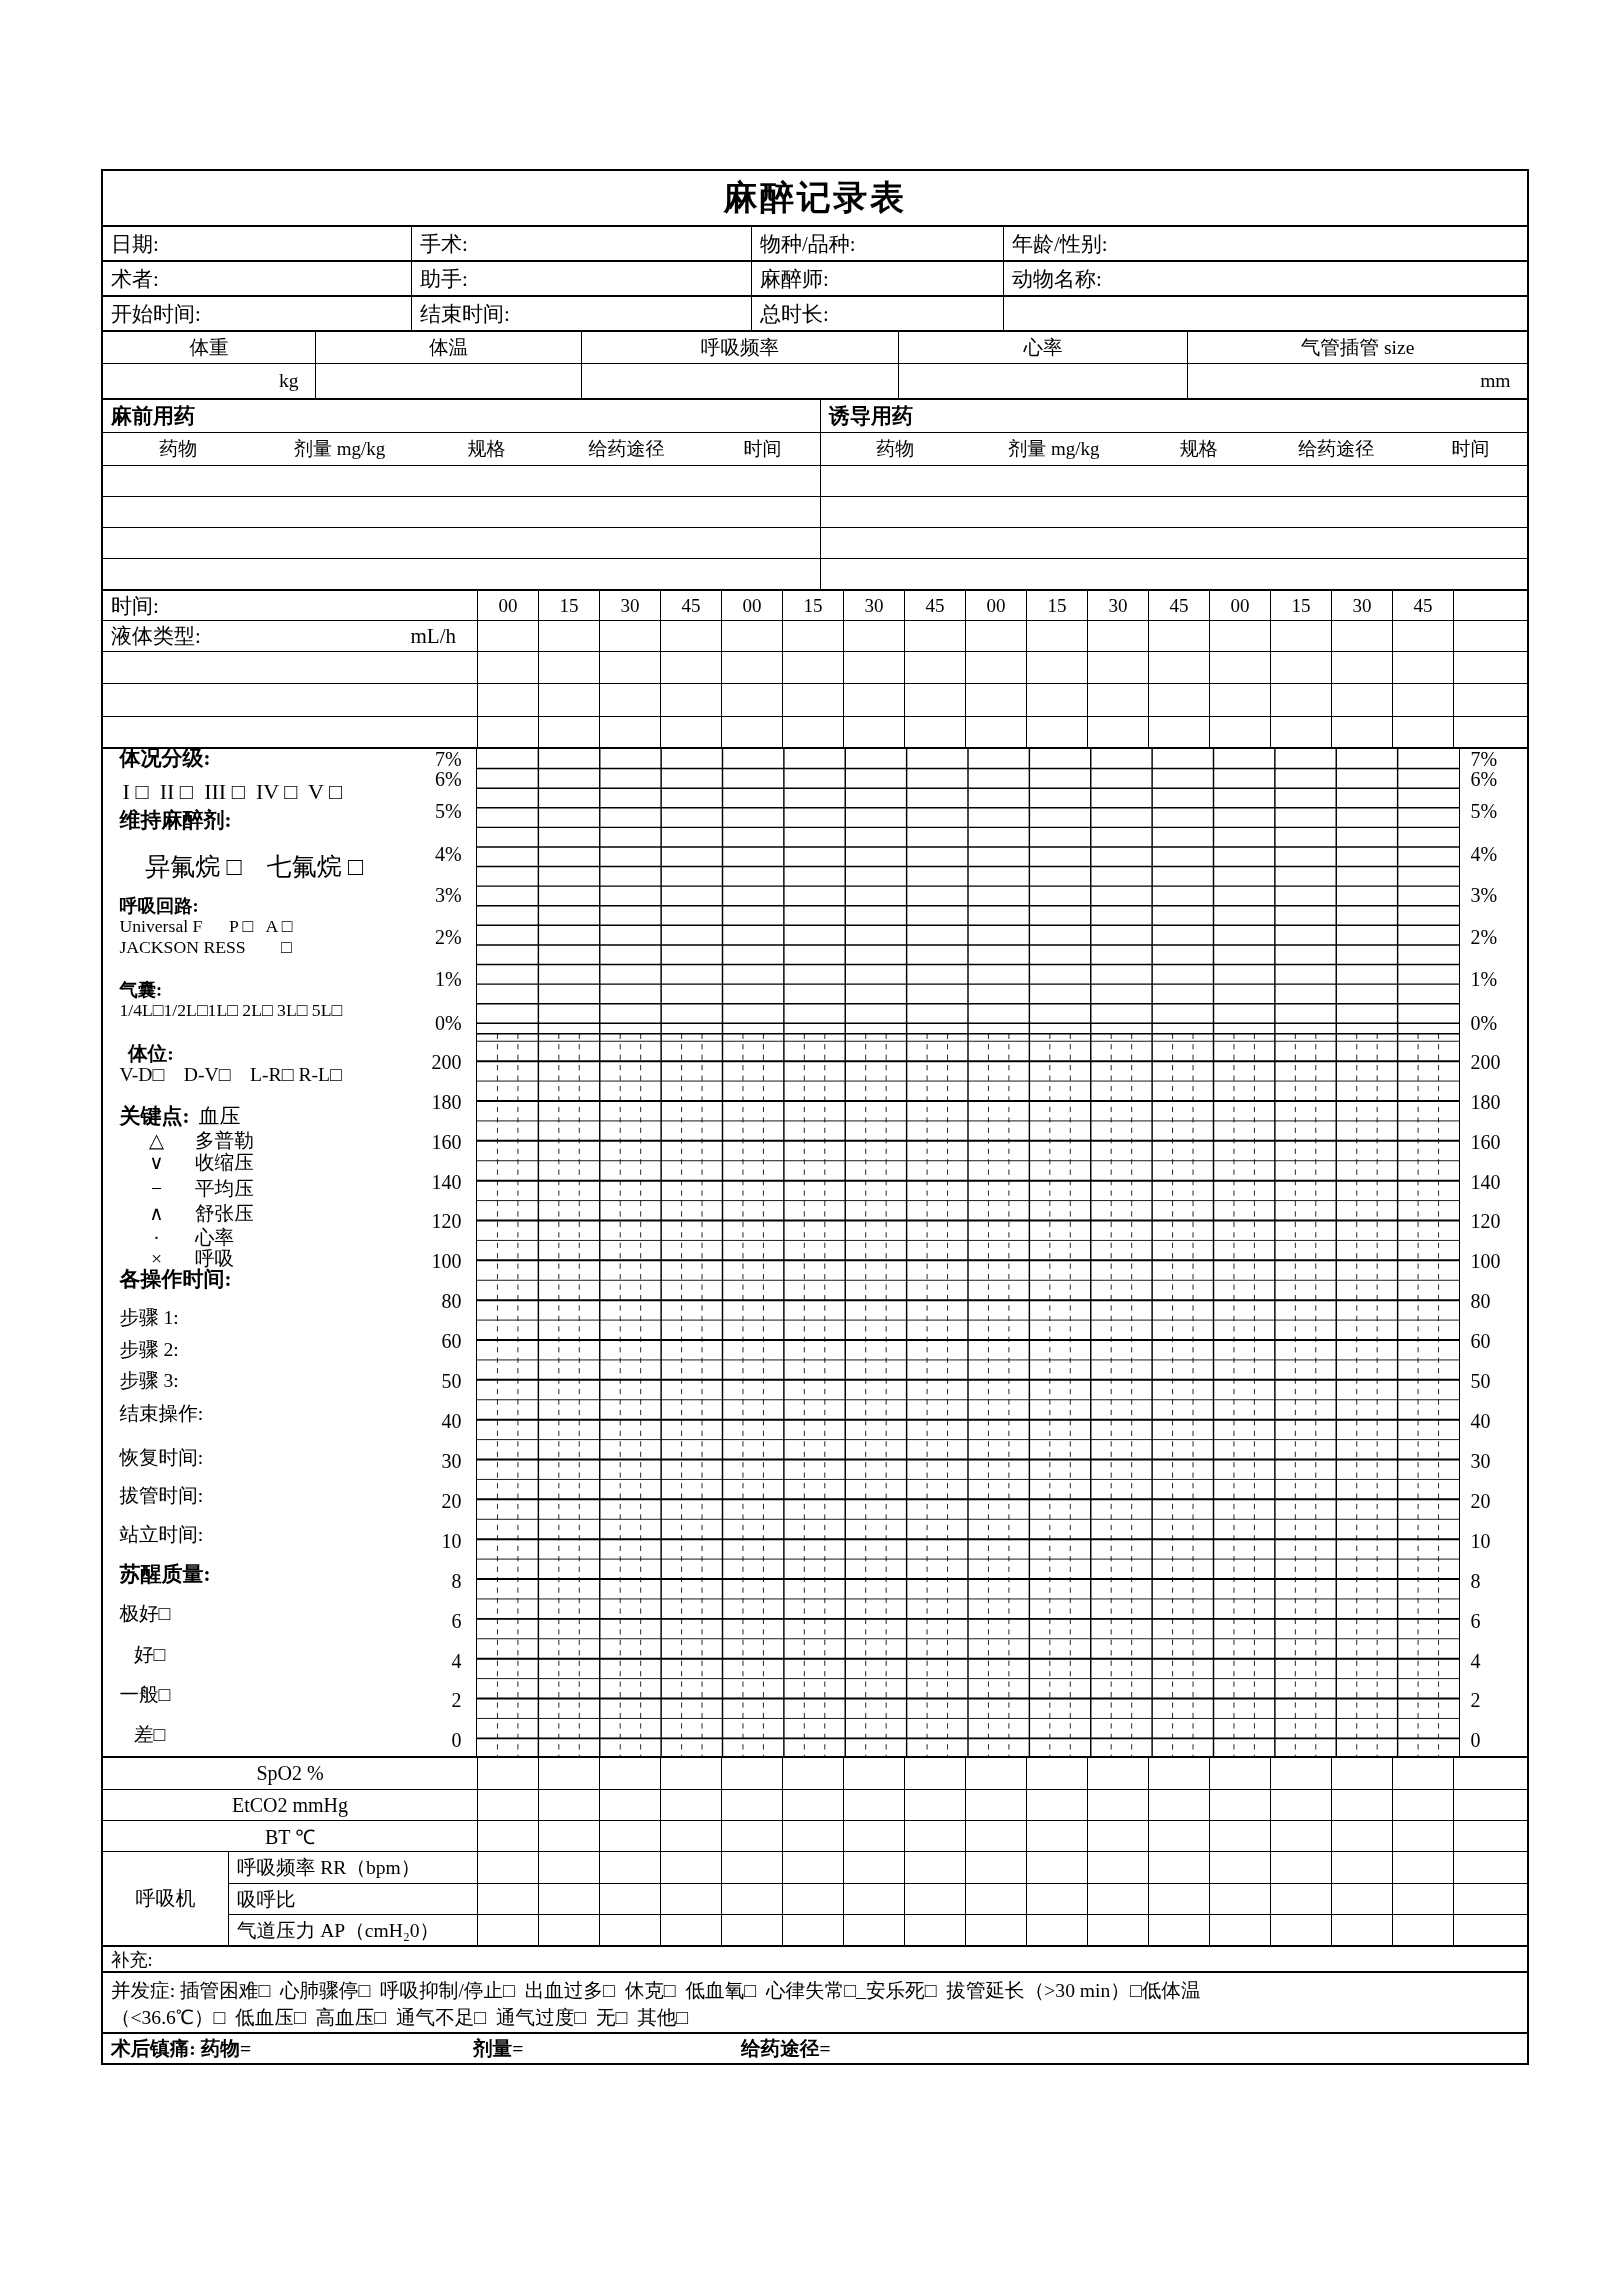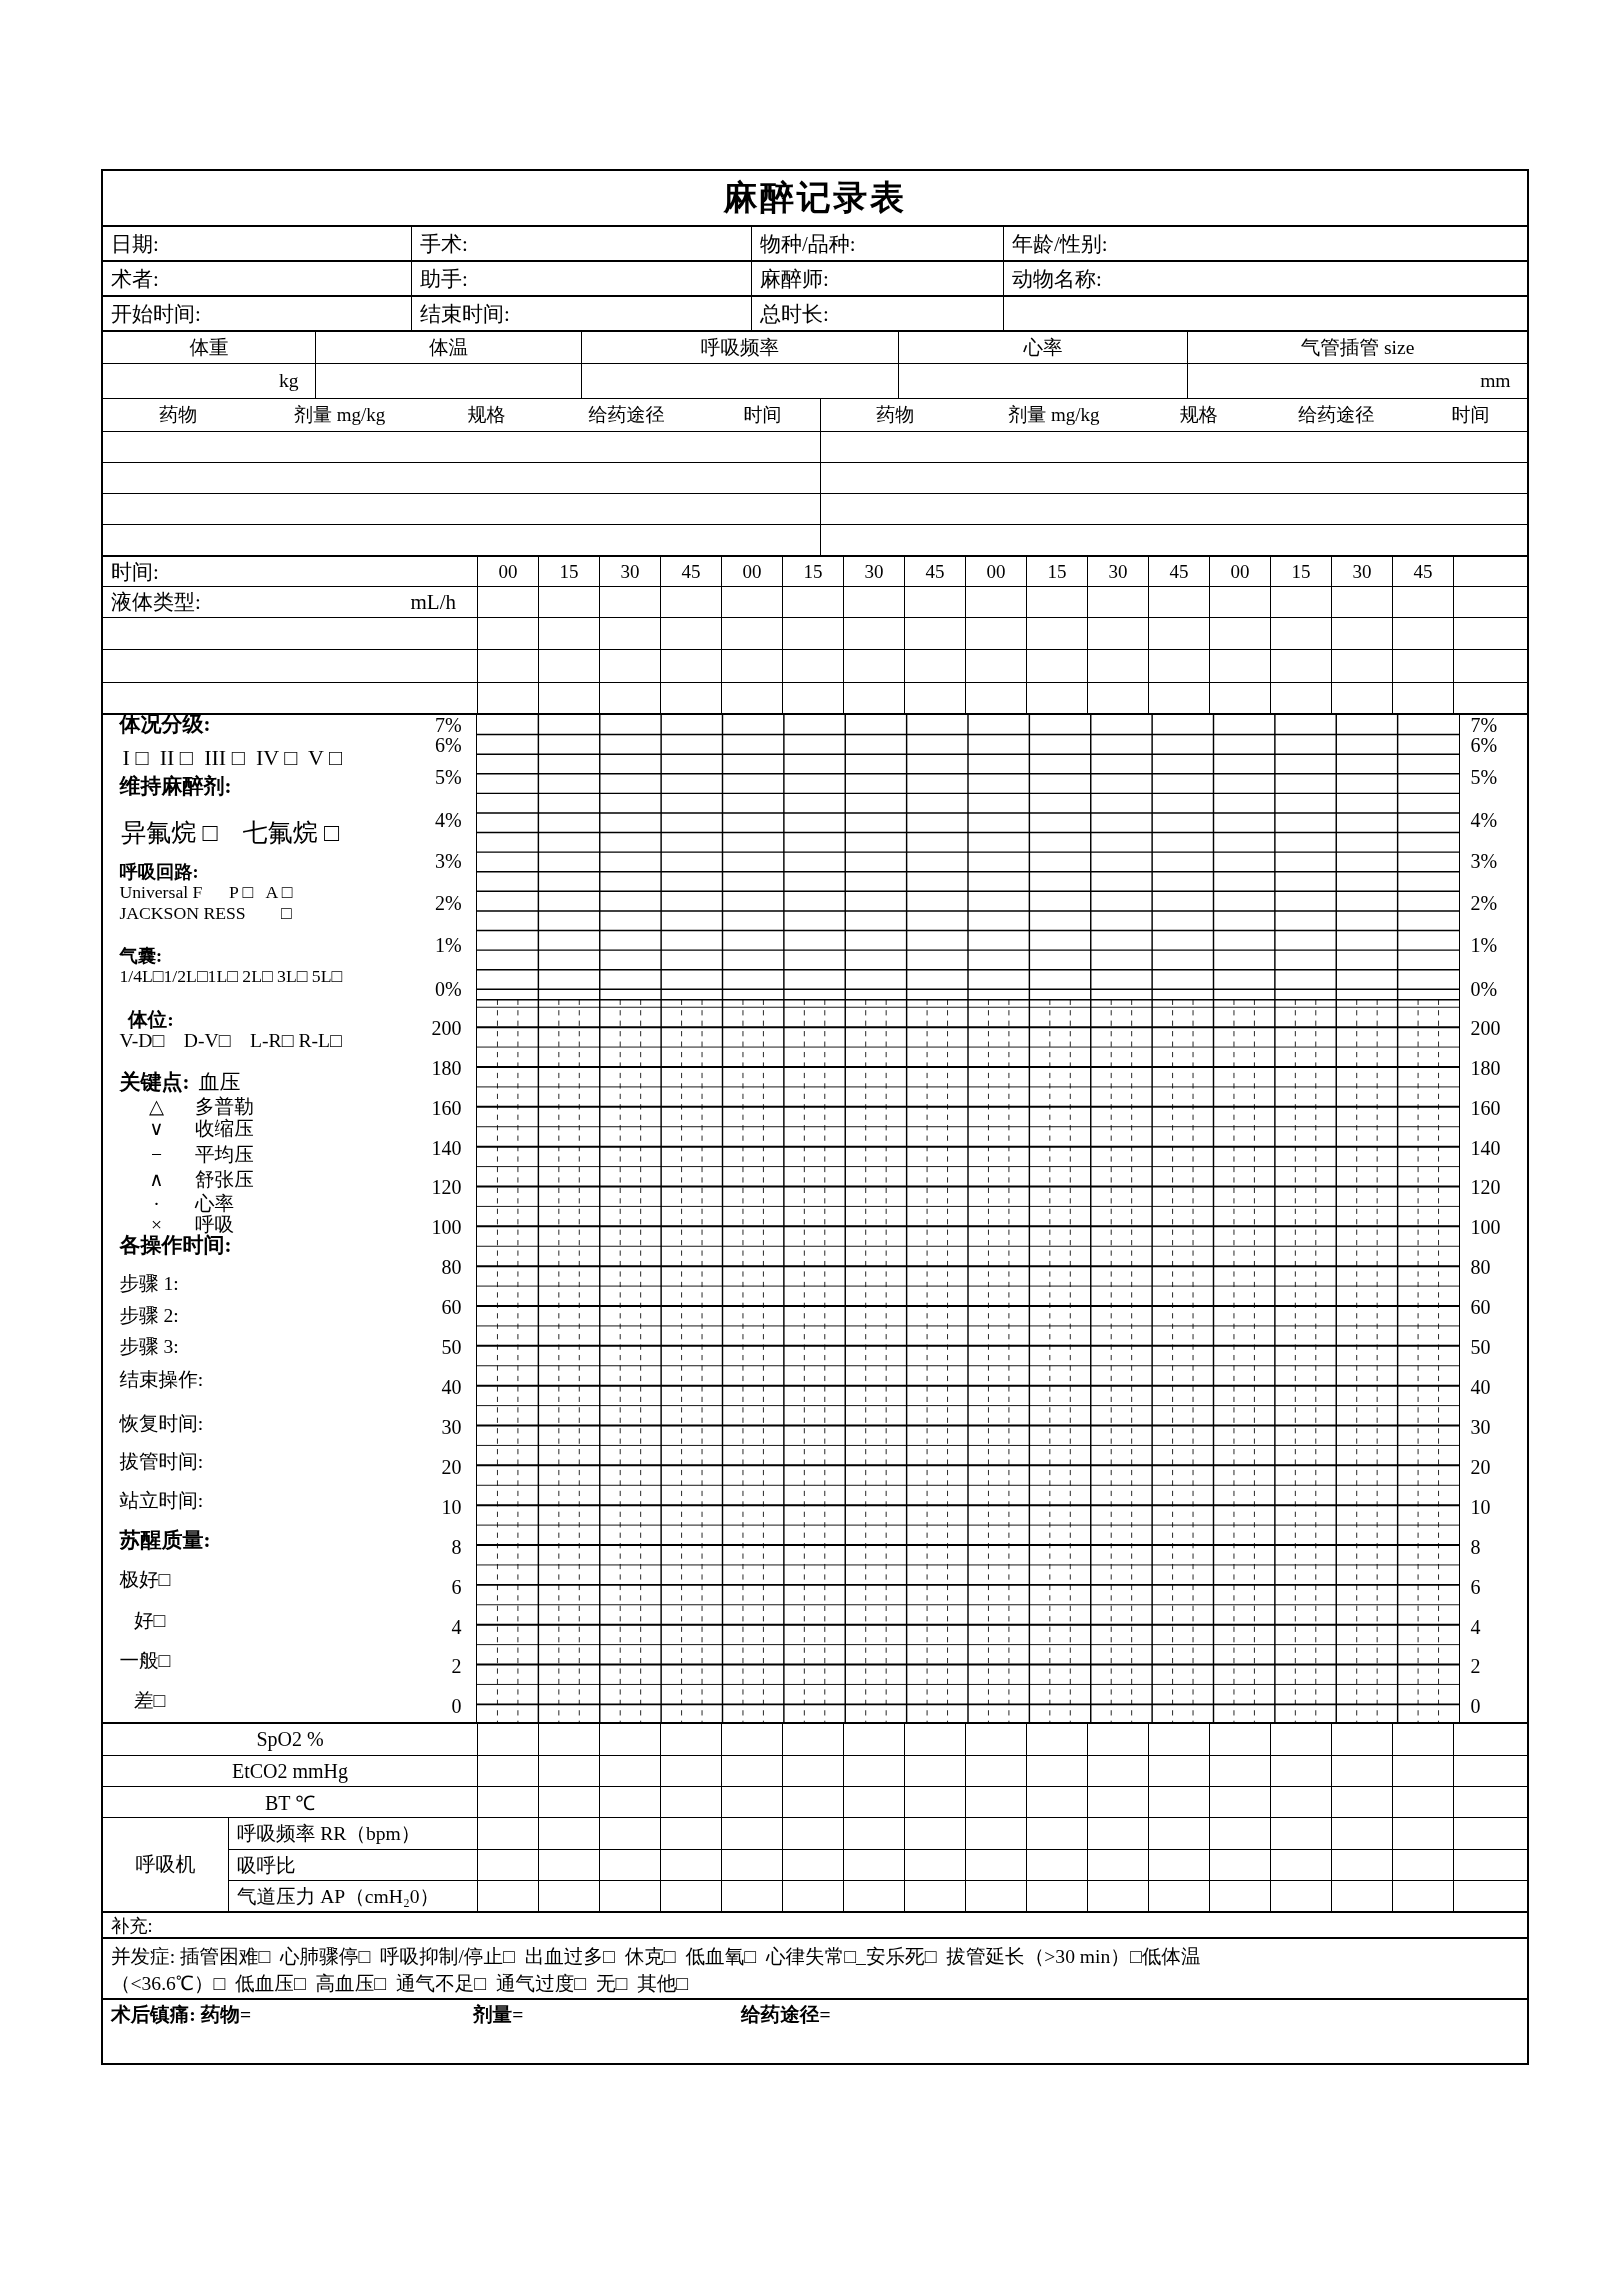--- a/index.html
+++ b/index.html
@@ -26,21 +26,21 @@
   .dcols span{text-align:center;font-size:19px;}
   .tgrid{grid-template-columns:374px repeat(16,61px) 1fr;}
   .tcell{display:flex;align-items:center;justify-content:center;font-size:19px;}
   .chart{display:flex;height:1009px;border-top:2px solid #000;}
   .side{width:374px;position:relative;border-right:1.3px solid #000;flex:none;}
   .gridarea{width:982px;flex:none;position:relative;}
   .rcol{flex:1;position:relative;border-left:1.3px solid #000;}
   .sbi{position:absolute;transform:translateY(-50%);line-height:1.1;}
   .axL{position:absolute;right:14.4px;transform:translateY(-50%);font-size:20px;}
   .axR{position:absolute;left:10.5px;transform:translateY(-50%);font-size:20px;} .f27{font-size:17.7px;} .f28{font-size:18.3px;} .f30{font-size:19.6px;}
-  .f32{font-size:21px;} .f34{font-size:22px;} .f38{font-size:25px;}
+  .f32{font-size:21px;} .f34{font-size:22px;} .f38{font-size:25px;margin-left:24px;}
   .mongrid{display:grid;grid-template-columns:374px repeat(16,61px) 1fr;
            grid-auto-rows:31px;border-top:2px solid #000;}
   .ventgrid{display:grid;grid-template-columns:125px 249px repeat(16,61px) 1fr;
             grid-auto-rows:31px;border-top:1.3px solid #000;}
   .gc{border-left:1.3px solid #000;border-top:1.3px solid #000;min-width:0;}
   .gc.c0{border-left:none;} .gc.r0{border-top:none;}
   .suprow{height:26px;border-top:2px solid #000;display:flex;align-items:center;
           padding-left:7.9px;font-size:18.3px;}
   .comprow{height:61px;border-top:2px solid #000;padding:3.9px 7.9px 0 7.9px;}
   .comprow div{font-size:19.6px;line-height:27.5px;white-space:pre;}
@@ -106,20 +106,28 @@
       </div>
       <div class="row vit-row" style="height: 35px;">
         <div class="rgt">
           <span>kg</span>
         </div>
         <div class="rgt"></div>
         <div class="rgt"></div>
         <div class="rgt"></div>
         <div class="rgt">
           <span>mm</span>
+        </div>
+      </div>
+      <div class="row half-row bt3" style="height: 34px;">
+        <div class="lbl">
+          <span class="bold f32">麻前用药</span>
+        </div>
+        <div class="lbl">
+          <span class="bold f32">诱导用药</span>
         </div>
       </div>
       <div class="row half-row" style="height: 33px;">
         <div class="dcols">
           <span>药物</span>
           <span>剂量 mg/kg</span>
           <span>规格</span>
           <span>给药途径</span>
           <span>时间</span>
         </div>

